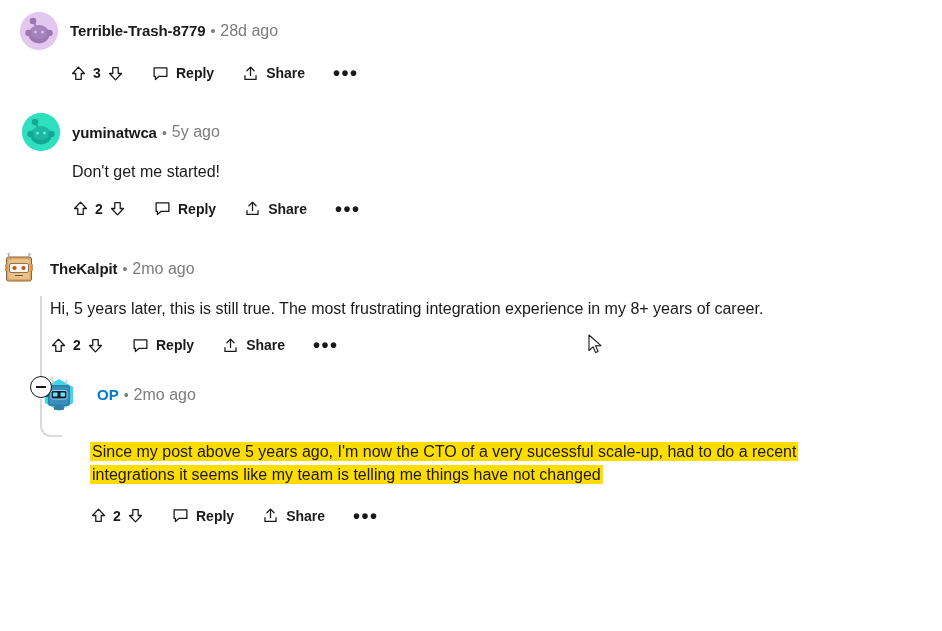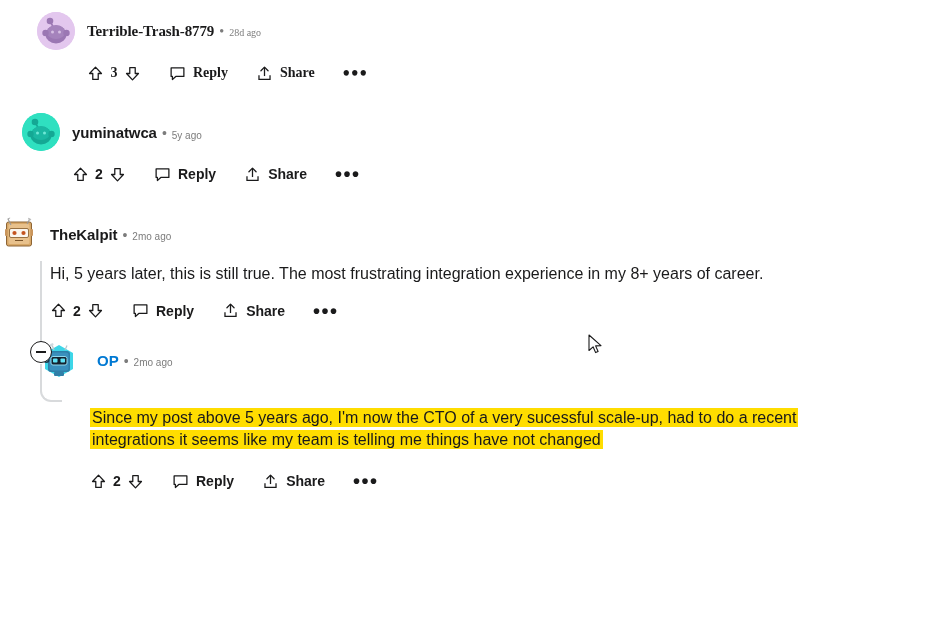--- a/index.html
+++ b/index.html
@@ -41,21 +41,21 @@
   }
 
   .op-badge {
     font-size: 15px;
     color: #0079d3;
     font-weight: bold;
     margin-left: 7px;
   }
 
   .meta-dot { color: #7c7c7c; font-size: 14px; margin: 0 5px; }
-  .timestamp { color: #7c7c7c; font-size: 10px; }
+  .timestamp { color: #7c7c7c; font-size: 16px; }
 
   .comment-body {
     font-size: 16px;
     line-height: 1.42;
     color: #1a1a1b;
   }
   .comment-body p { margin-bottom: 14px; }
   .comment-body p:last-child { margin-bottom: 0; }
 
   .highlight {
@@ -132,21 +132,21 @@
     width: 10px; height: 1.8px; background: #1a1a1b;
   }
 
   .cursor { position: absolute; z-index: 20; pointer-events: none; }
 </style>
 </head>
 <body>
 
 <div class="thread">
 
-  <div class="comment" style="padding-left:37px;font-family:Liberation Serif, serif;">
+  <div class="comment" style="padding-left:20px;">
     <div class="comment-header">
       <div class="avatar" style="background:#e3c7ee;">
         <svg viewBox="0 0 38 38" width="38" height="38">
           <circle cx="19" cy="19" r="19" fill="#e3c7ee"></circle>
           <circle cx="13" cy="9" r="3.3" fill="#9b77b3"></circle>
           <path d="M14 11 L18 18" stroke="#9b77b3" stroke-width="1.6" fill="none"></path>
           <ellipse cx="19" cy="22.5" rx="10.5" ry="9" fill="#9b77b3"></ellipse>
           <ellipse cx="19" cy="20" rx="9" ry="7" fill="#a583bc"></ellipse>
           <circle cx="8.5" cy="21" r="3.2" fill="#9b77b3"></circle>
           <circle cx="29.5" cy="21" r="3.2" fill="#9b77b3"></circle>
@@ -209,20 +209,23 @@
           <circle cx="22.5" cy="20" r="1.5" fill="#6fe8d6"></circle>
         </svg>
       </div>
       <div style="margin-left:12px; display:flex; align-items:flex-end;">
         <span class="username">yuminatwca</span>
         <span class="meta-dot">•</span>
         <span class="timestamp">5y ago</span>
       </div>
     </div>
 
+    <div class="comment-body" style="margin-left:50px; margin-top:12px;">
+      <p>Don't get me started!</p>
+    </div>
 
     <div class="actions" style="margin-left:50px; margin-top:8px;">
       <div class="vote-group">
         <span class="icon-btn">
           <svg width="17" height="17" viewBox="0 0 20 20">
               <path d="M10 2.5 L17 10 L13.2 10 L13.2 17 L6.8 17 L6.8 10 L3 10 Z" fill="none" stroke="#1a1a1b" stroke-width="1.5" stroke-linejoin="round"></path>
             </svg>
         </span>
         <span class="vote-count">2</span>
         <span class="icon-btn">

